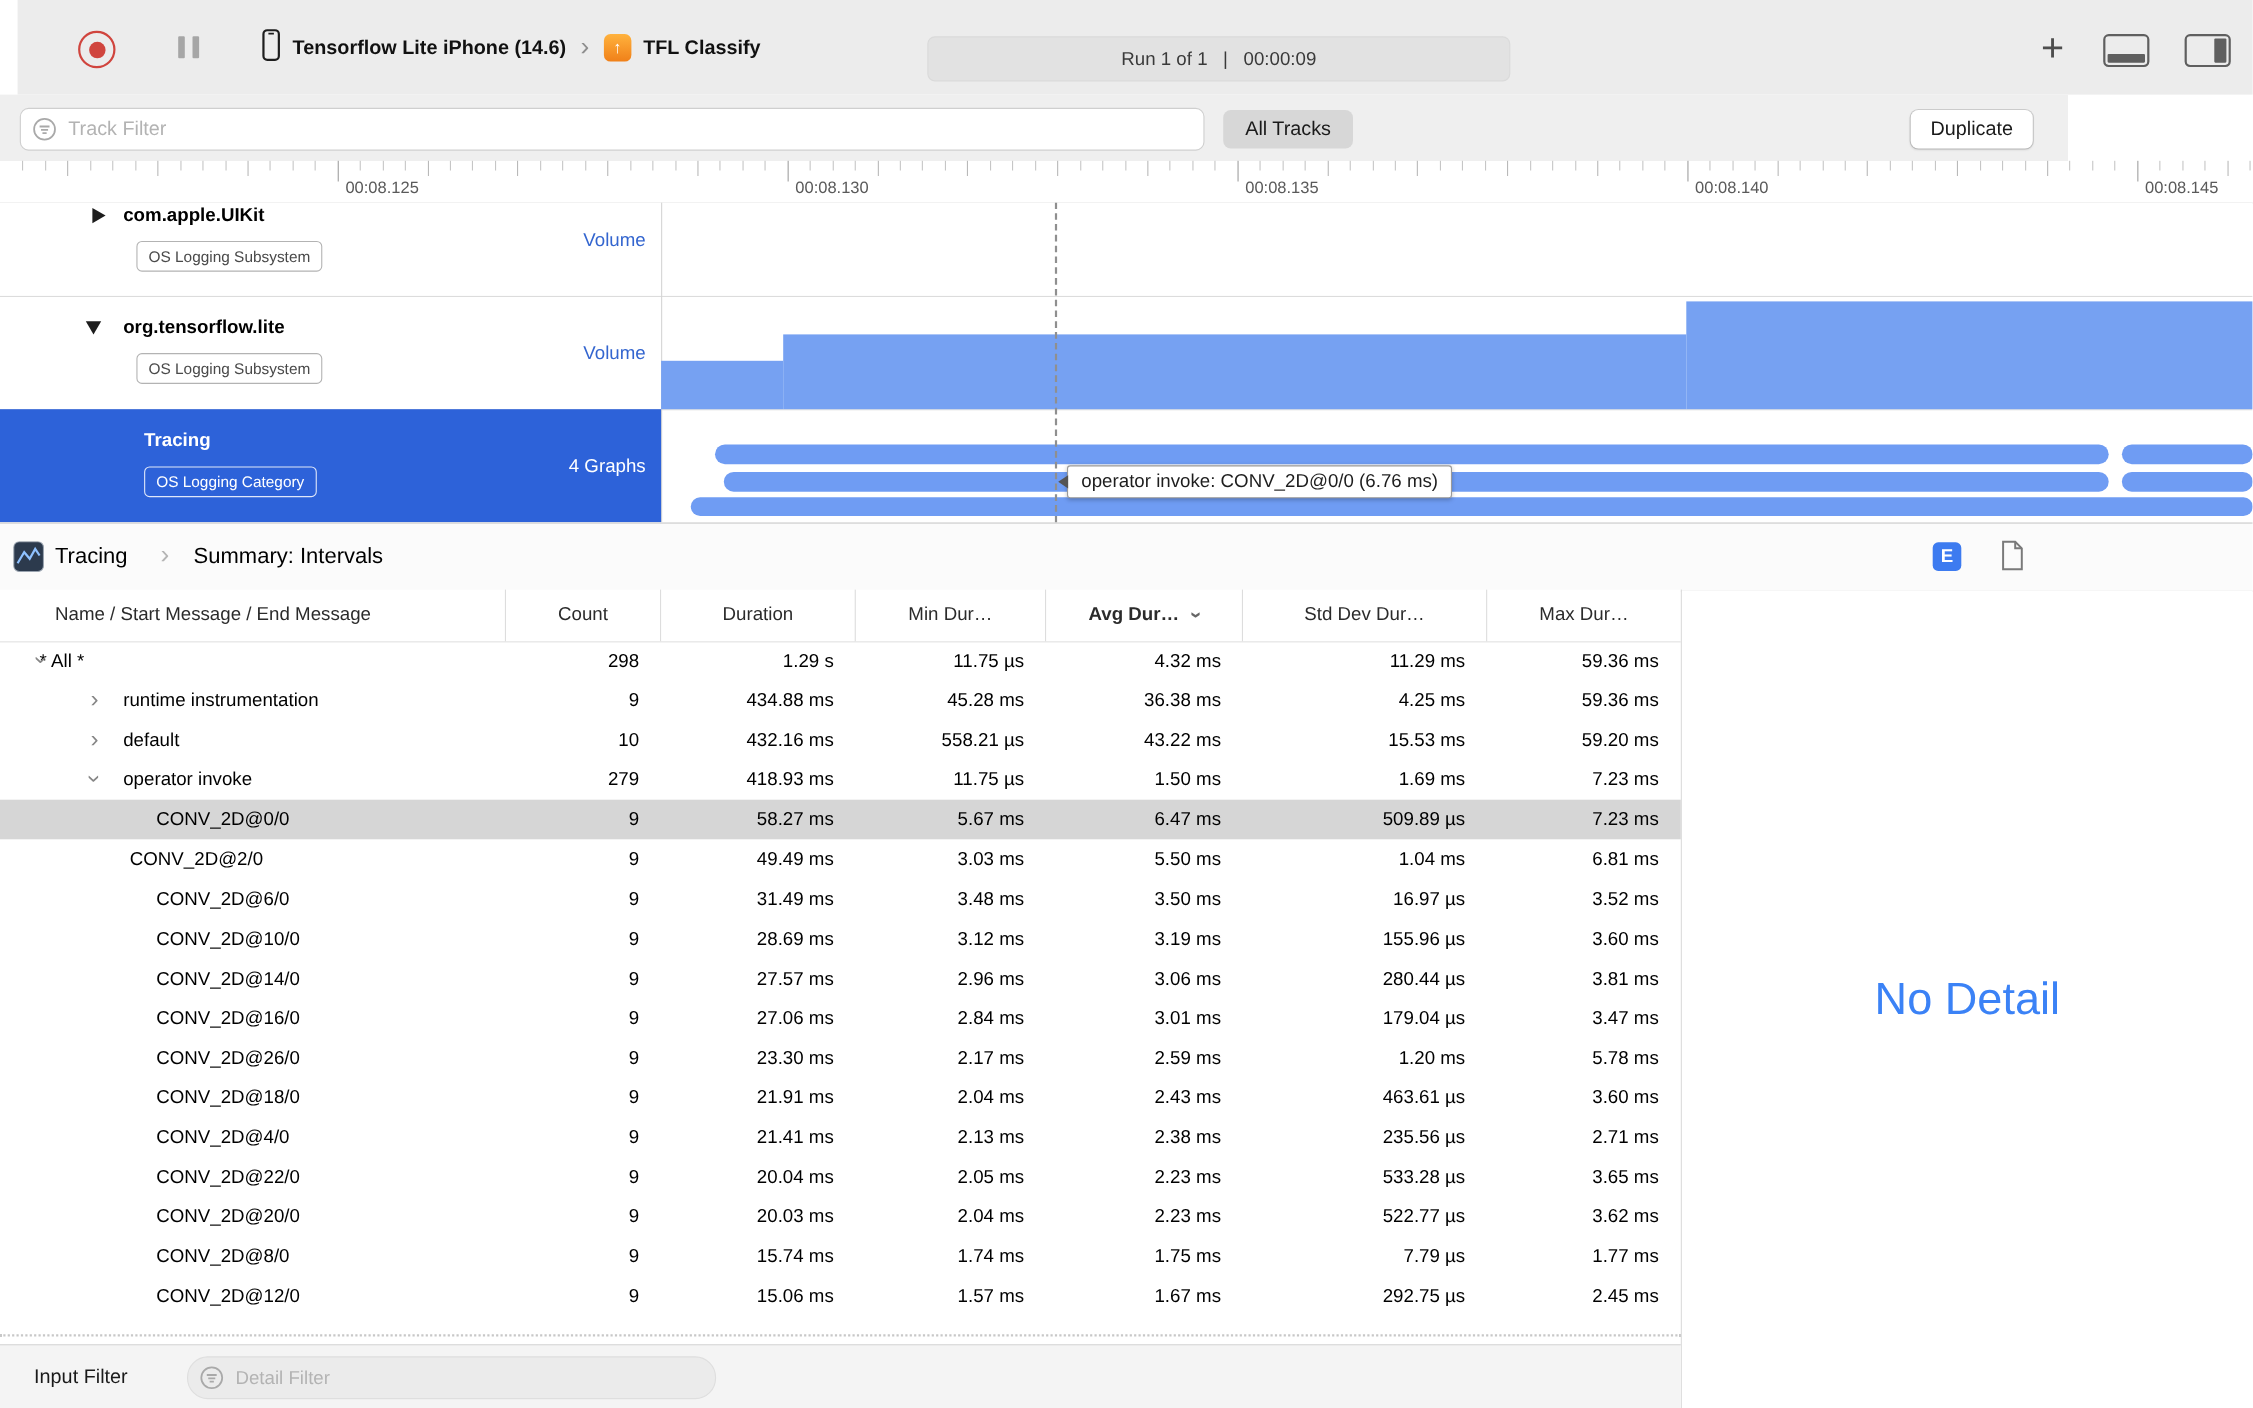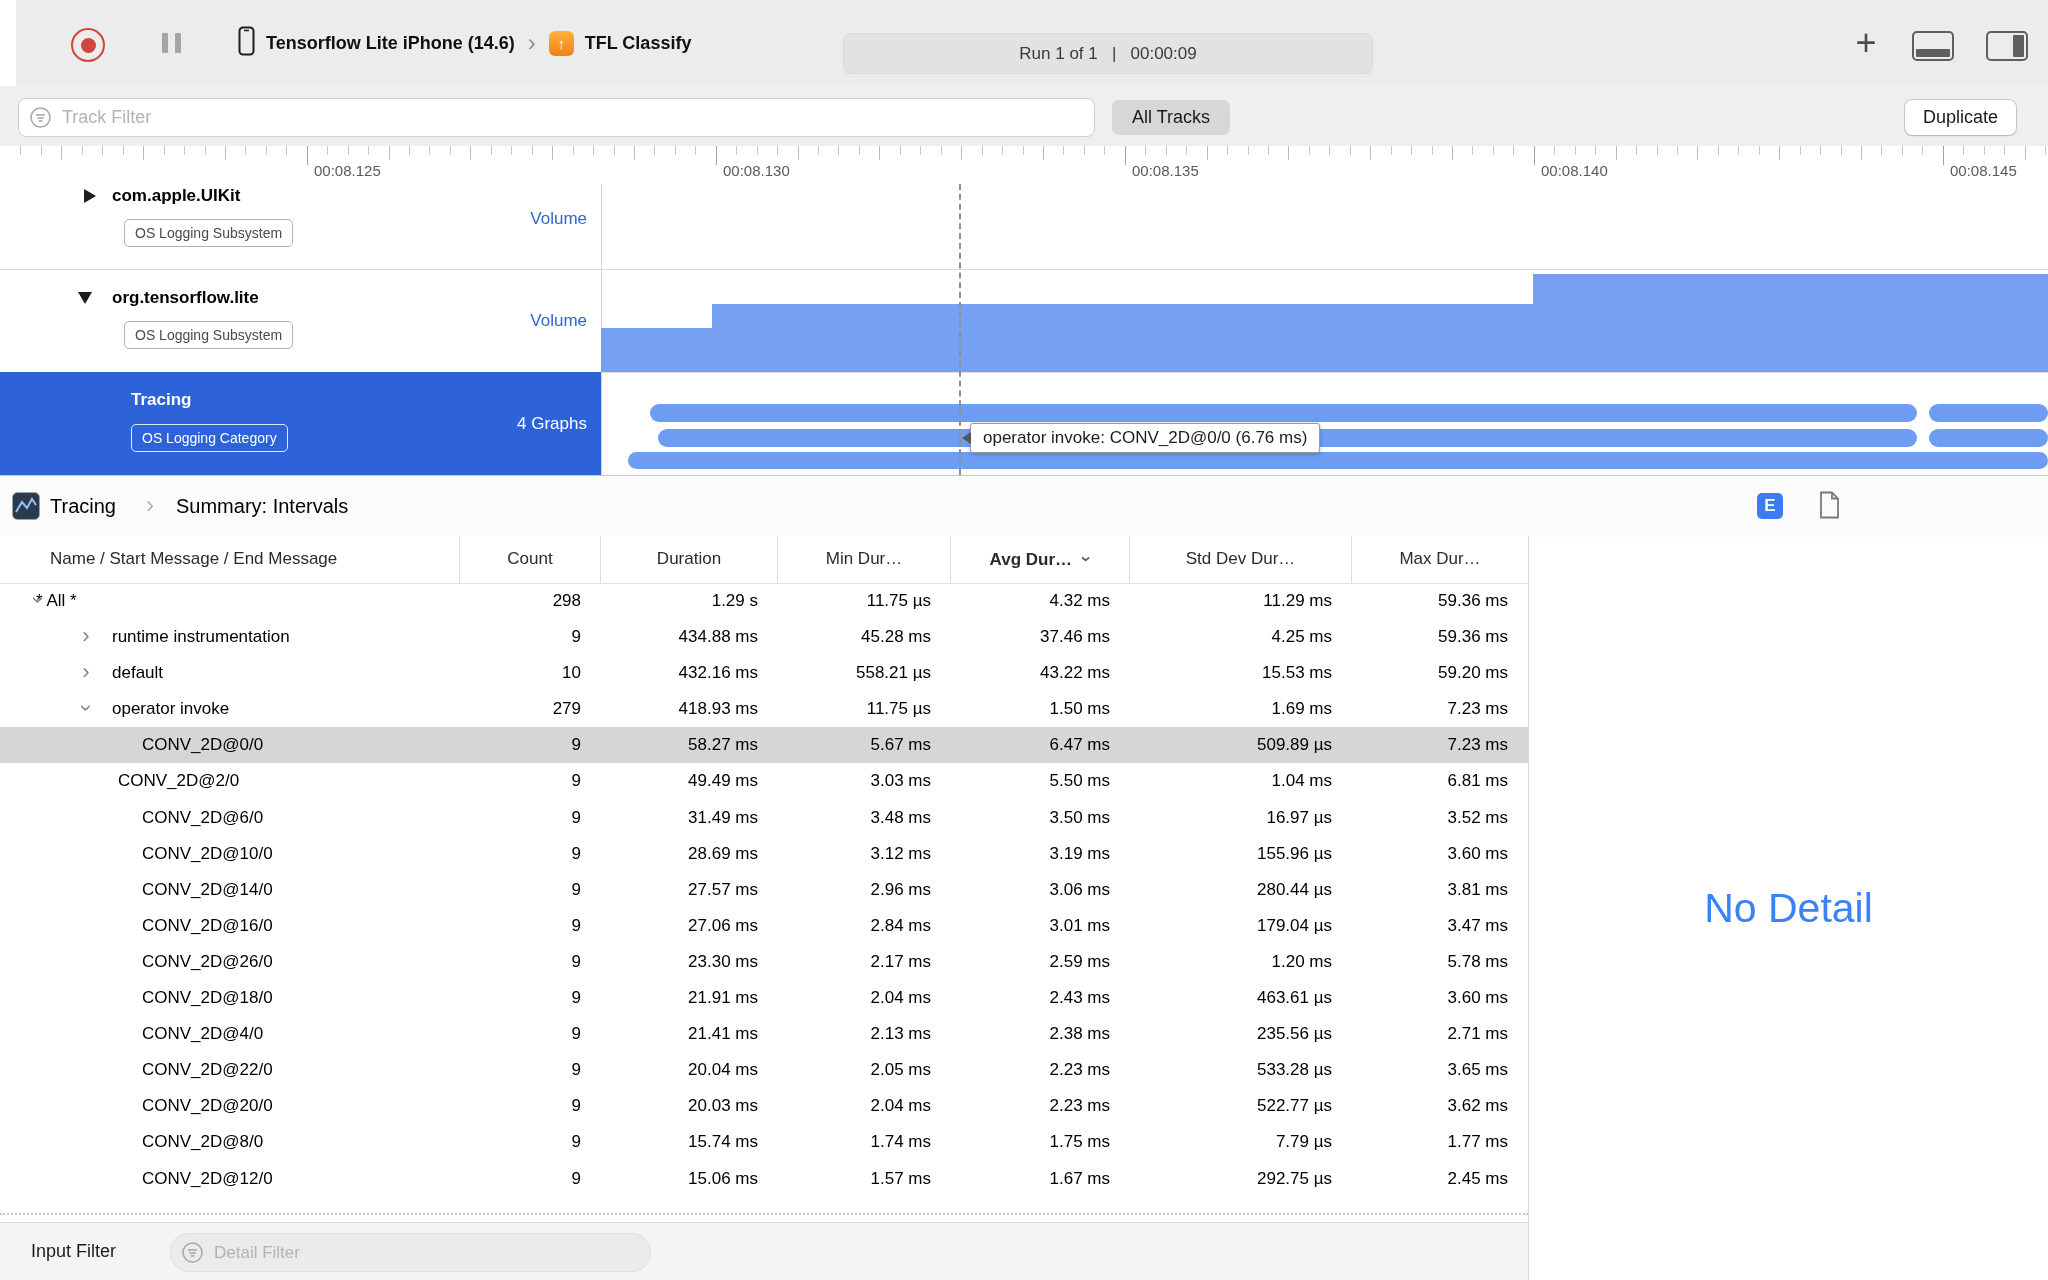--- a/index.html
+++ b/index.html
@@ -25,21 +25,21 @@
                font-size:17px;color:#3a3a3a;white-space:pre;}
   .plus-btn{position:absolute;left:1828px;top:0;width:44px;height:86px;font-size:36px;color:#4d4d4d;
             display:flex;align-items:center;justify-content:center;font-weight:300;}
   .pane-btn{position:absolute;top:31px;width:38px;height:26px;border:2px solid #5f5f5f;border-radius:5px;}
   .pane-btn.bottom{left:1896px;}
   .pane-btn.bottom span{position:absolute;left:2px;right:2px;bottom:2px;height:8px;background:#5f5f5f;border-radius:1px;}
   .pane-btn.right{left:1970px;}
   .pane-btn.right span{position:absolute;top:2px;bottom:2px;right:2px;width:11px;background:#5f5f5f;border-radius:1px;}
 
   
-  .filter-bar{position:absolute;top:86px;left:0;width:2048px;height:60px;background:#efefef;
+  .filter-bar{position:absolute;top:86px;left:0;width:1880px;height:60px;background:#efefef;
               border-bottom:1px solid #d4d4d4;}
   .track-filter{position:absolute;left:18px;top:12px;width:1075px;height:37px;background:#fff;
                 border:1px solid #cfcfcf;border-radius:8px;display:flex;align-items:center;}
   .filter-glyph{margin-left:10px;display:flex;}
   .placeholder-text{margin-left:10px;font-size:18px;color:#b3b3b3;}
   .all-tracks{position:absolute;left:1112px;top:14px;height:35px;padding:0 20px;background:#d7d7d7;
               border-radius:7px;font-size:18px;color:#1a1a1a;display:flex;align-items:center;}
   .duplicate{position:absolute;right:32px;top:14px;height:35px;padding:0 18px;background:#fff;border-radius:7px;
              box-shadow:0 0 0 1px rgba(0,0,0,.14),0 1px 2px rgba(0,0,0,.12);
              font-size:18px;color:#1a1a1a;display:flex;align-items:center;}
@@ -356,21 +356,21 @@
         <div class="tcell num">11.75 µs</div>
         <div class="tcell num">4.32 ms</div>
         <div class="tcell num">11.29 ms</div>
         <div class="tcell num">59.36 ms</div>
       </div>
       <div class="trow">
         <div class="tcell name" style="padding-left: 112px;"><span class="treechev" style="left: 76px;">›</span><span>runtime instrumentation</span></div>
         <div class="tcell num">9</div>
         <div class="tcell num">434.88 ms</div>
         <div class="tcell num">45.28 ms</div>
-        <div class="tcell num">37.46 ms</div>
+        <div class="tcell num">36.38 ms</div>
         <div class="tcell num">4.25 ms</div>
         <div class="tcell num">59.36 ms</div>
       </div>
       <div class="trow">
         <div class="tcell name" style="padding-left: 112px;"><span class="treechev" style="left: 76px;">›</span><span>default</span></div>
         <div class="tcell num">10</div>
         <div class="tcell num">432.16 ms</div>
         <div class="tcell num">558.21 µs</div>
         <div class="tcell num">43.22 ms</div>
         <div class="tcell num">15.53 ms</div>

